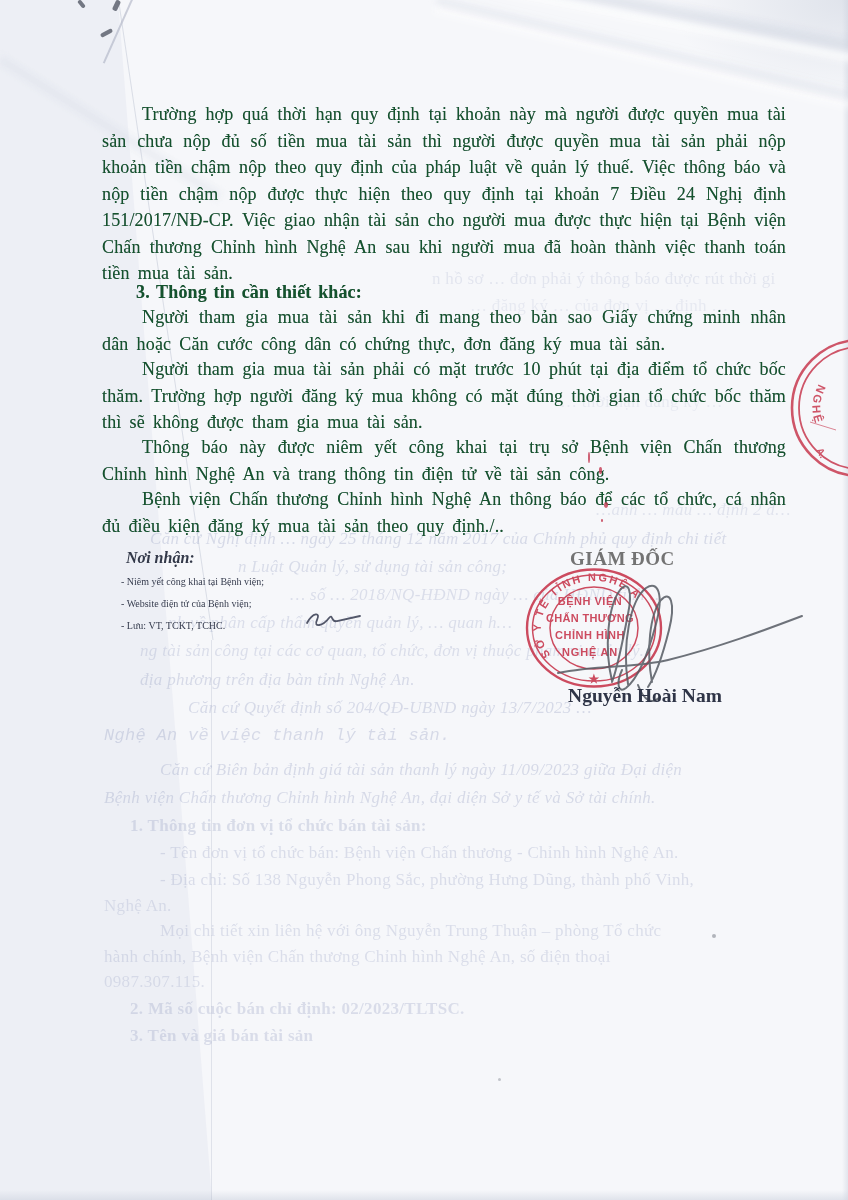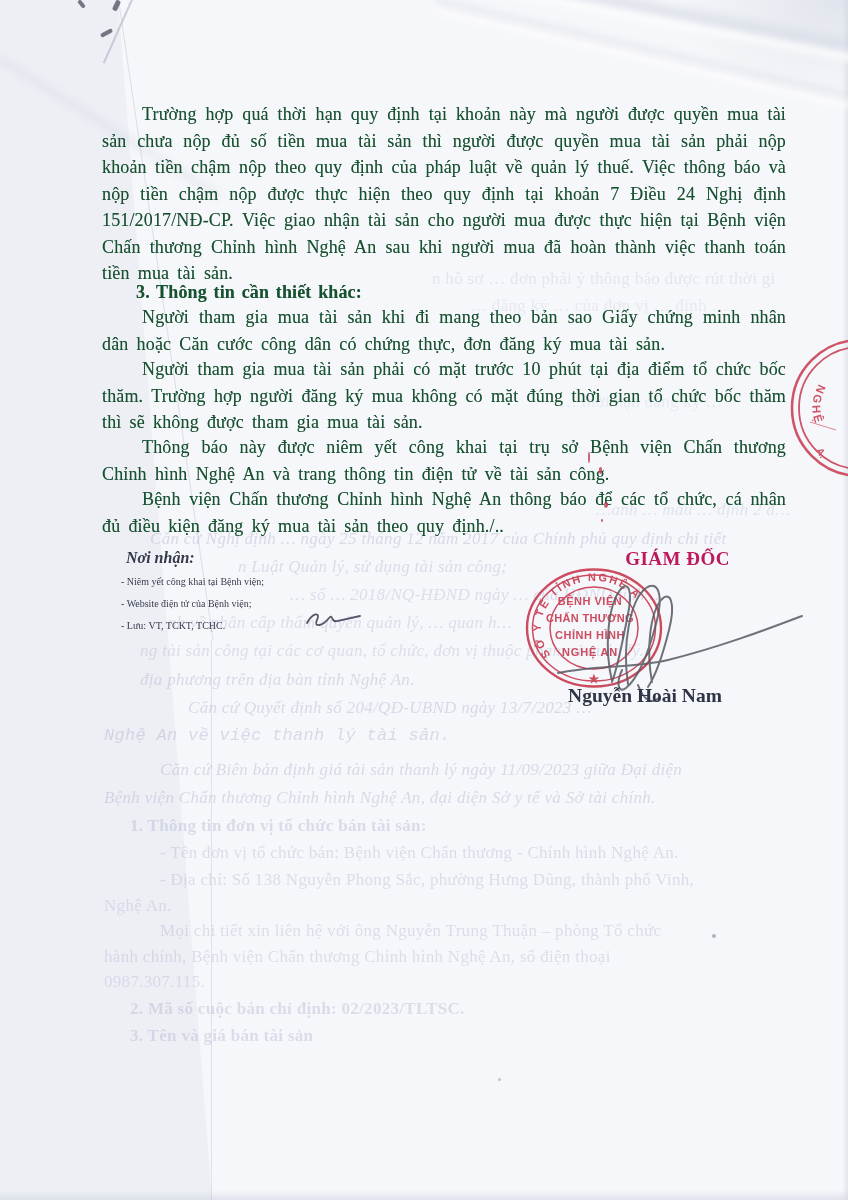--- a/index.html
+++ b/index.html
@@ -25,22 +25,22 @@
   
   .bp{position:absolute;left:102px;width:684px;margin:0;color:#14532d;
       font-size:18px;line-height:26.5px;text-align:justify;text-indent:40px;
       word-spacing:3.5px;letter-spacing:.15px;text-shadow:0 0 .4px rgba(54,60,78,.45);}
   .h8{font-weight:bold;text-indent:34px;word-spacing:2px;}
   
   .rec-label{position:absolute;left:126px;top:549px;font-weight:bold;font-style:italic;
              font-size:16px;color:#333949;}
   .rec-items{position:absolute;left:121px;top:571px;font-size:10px;line-height:21.8px;
              color:#363c4e;}
-  .signer-title{position:absolute;left:570px;top:548px;width:160px;text-align:right;
-             font-weight:bold;font-size:19px;letter-spacing:.5px;color:#be185d;}
+  .signer-title{position:absolute;left:570px;top:548px;width:160px;text-align:left;
+             font-weight:bold;font-size:19px;letter-spacing:.5px;color:#737373;}
   .signer-name{position:absolute;left:540px;top:685px;width:210px;text-align:center;
              font-weight:bold;font-size:19.5px;color:#2f3547;}
   .stamp-svg,.sig-svg,.edge-svg,.initial-svg{position:absolute;pointer-events:none;}
   .stamp-svg{left:510px;top:556px;}
   .sig-svg{left:540px;top:555px;}
   .edge-svg{left:750px;top:338px;}
   .initial-svg{left:303px;top:608px;}
   .stamp-text{font-family:"Liberation Sans",sans-serif;font-weight:bold;fill:#c8394f;}
   .reddot{position:absolute;background:#c43b52;border-radius:45%;opacity:.8;}
   .speck{position:absolute;background:#4a4f5c;border-radius:2px;opacity:.75;}

